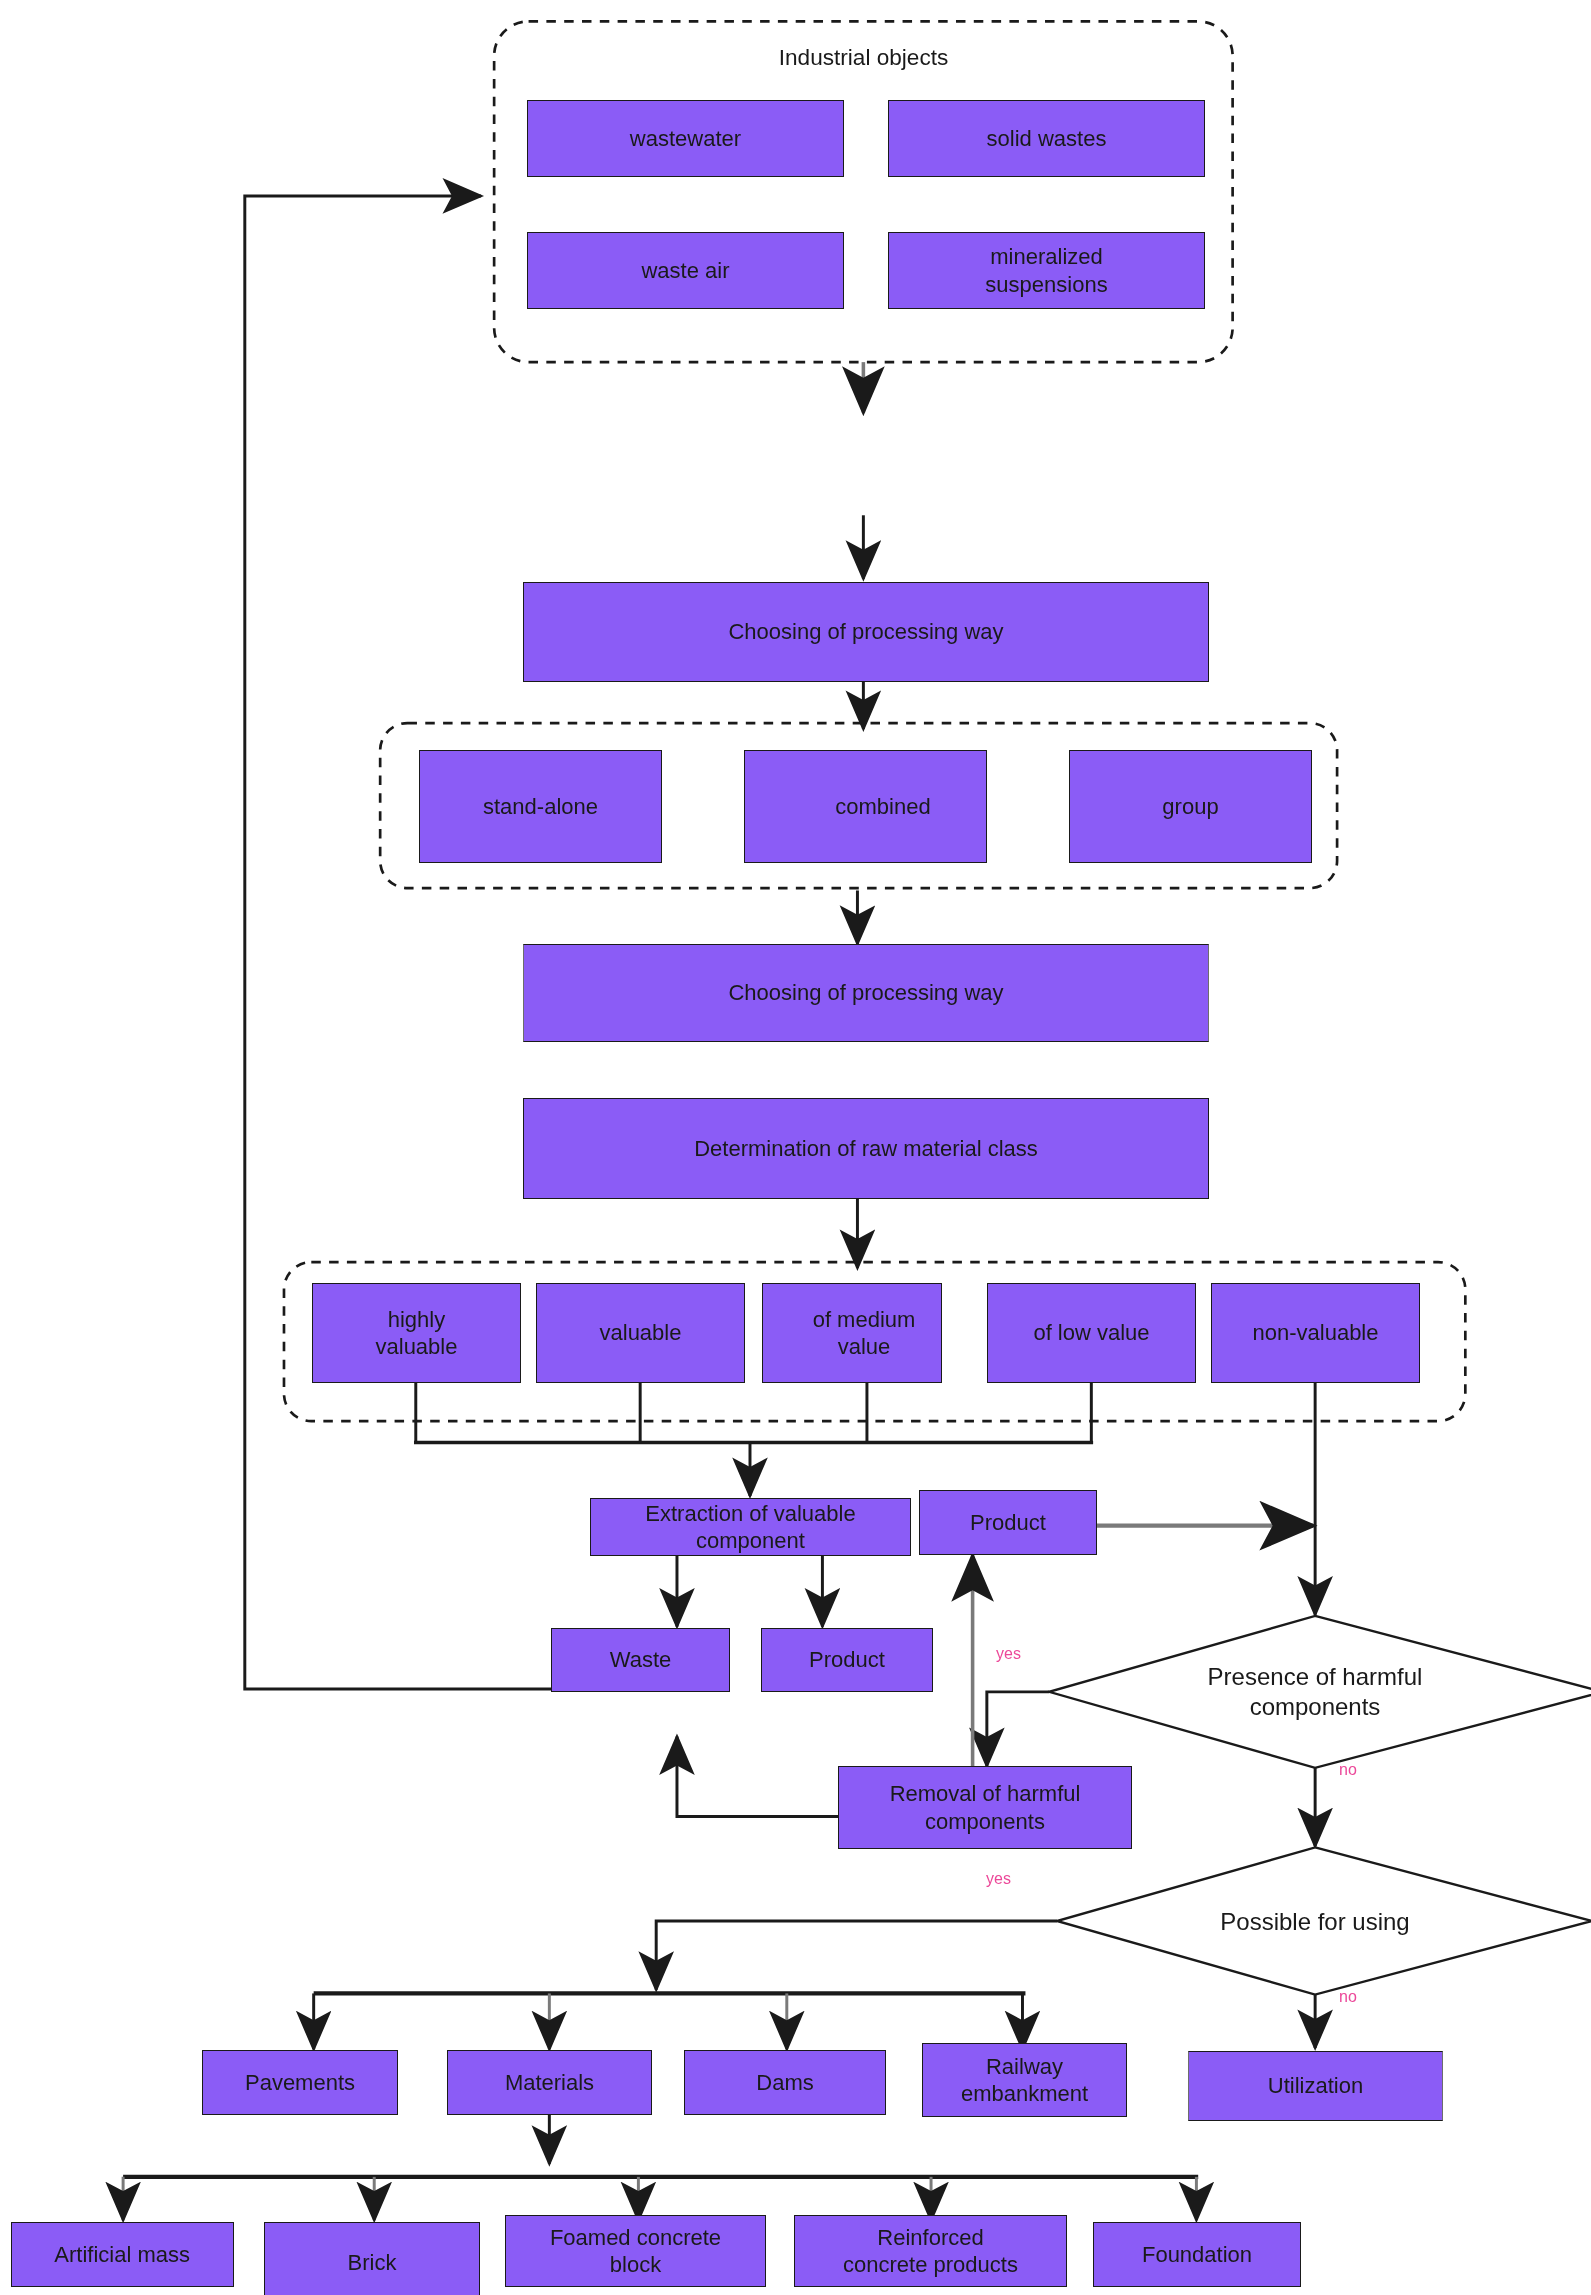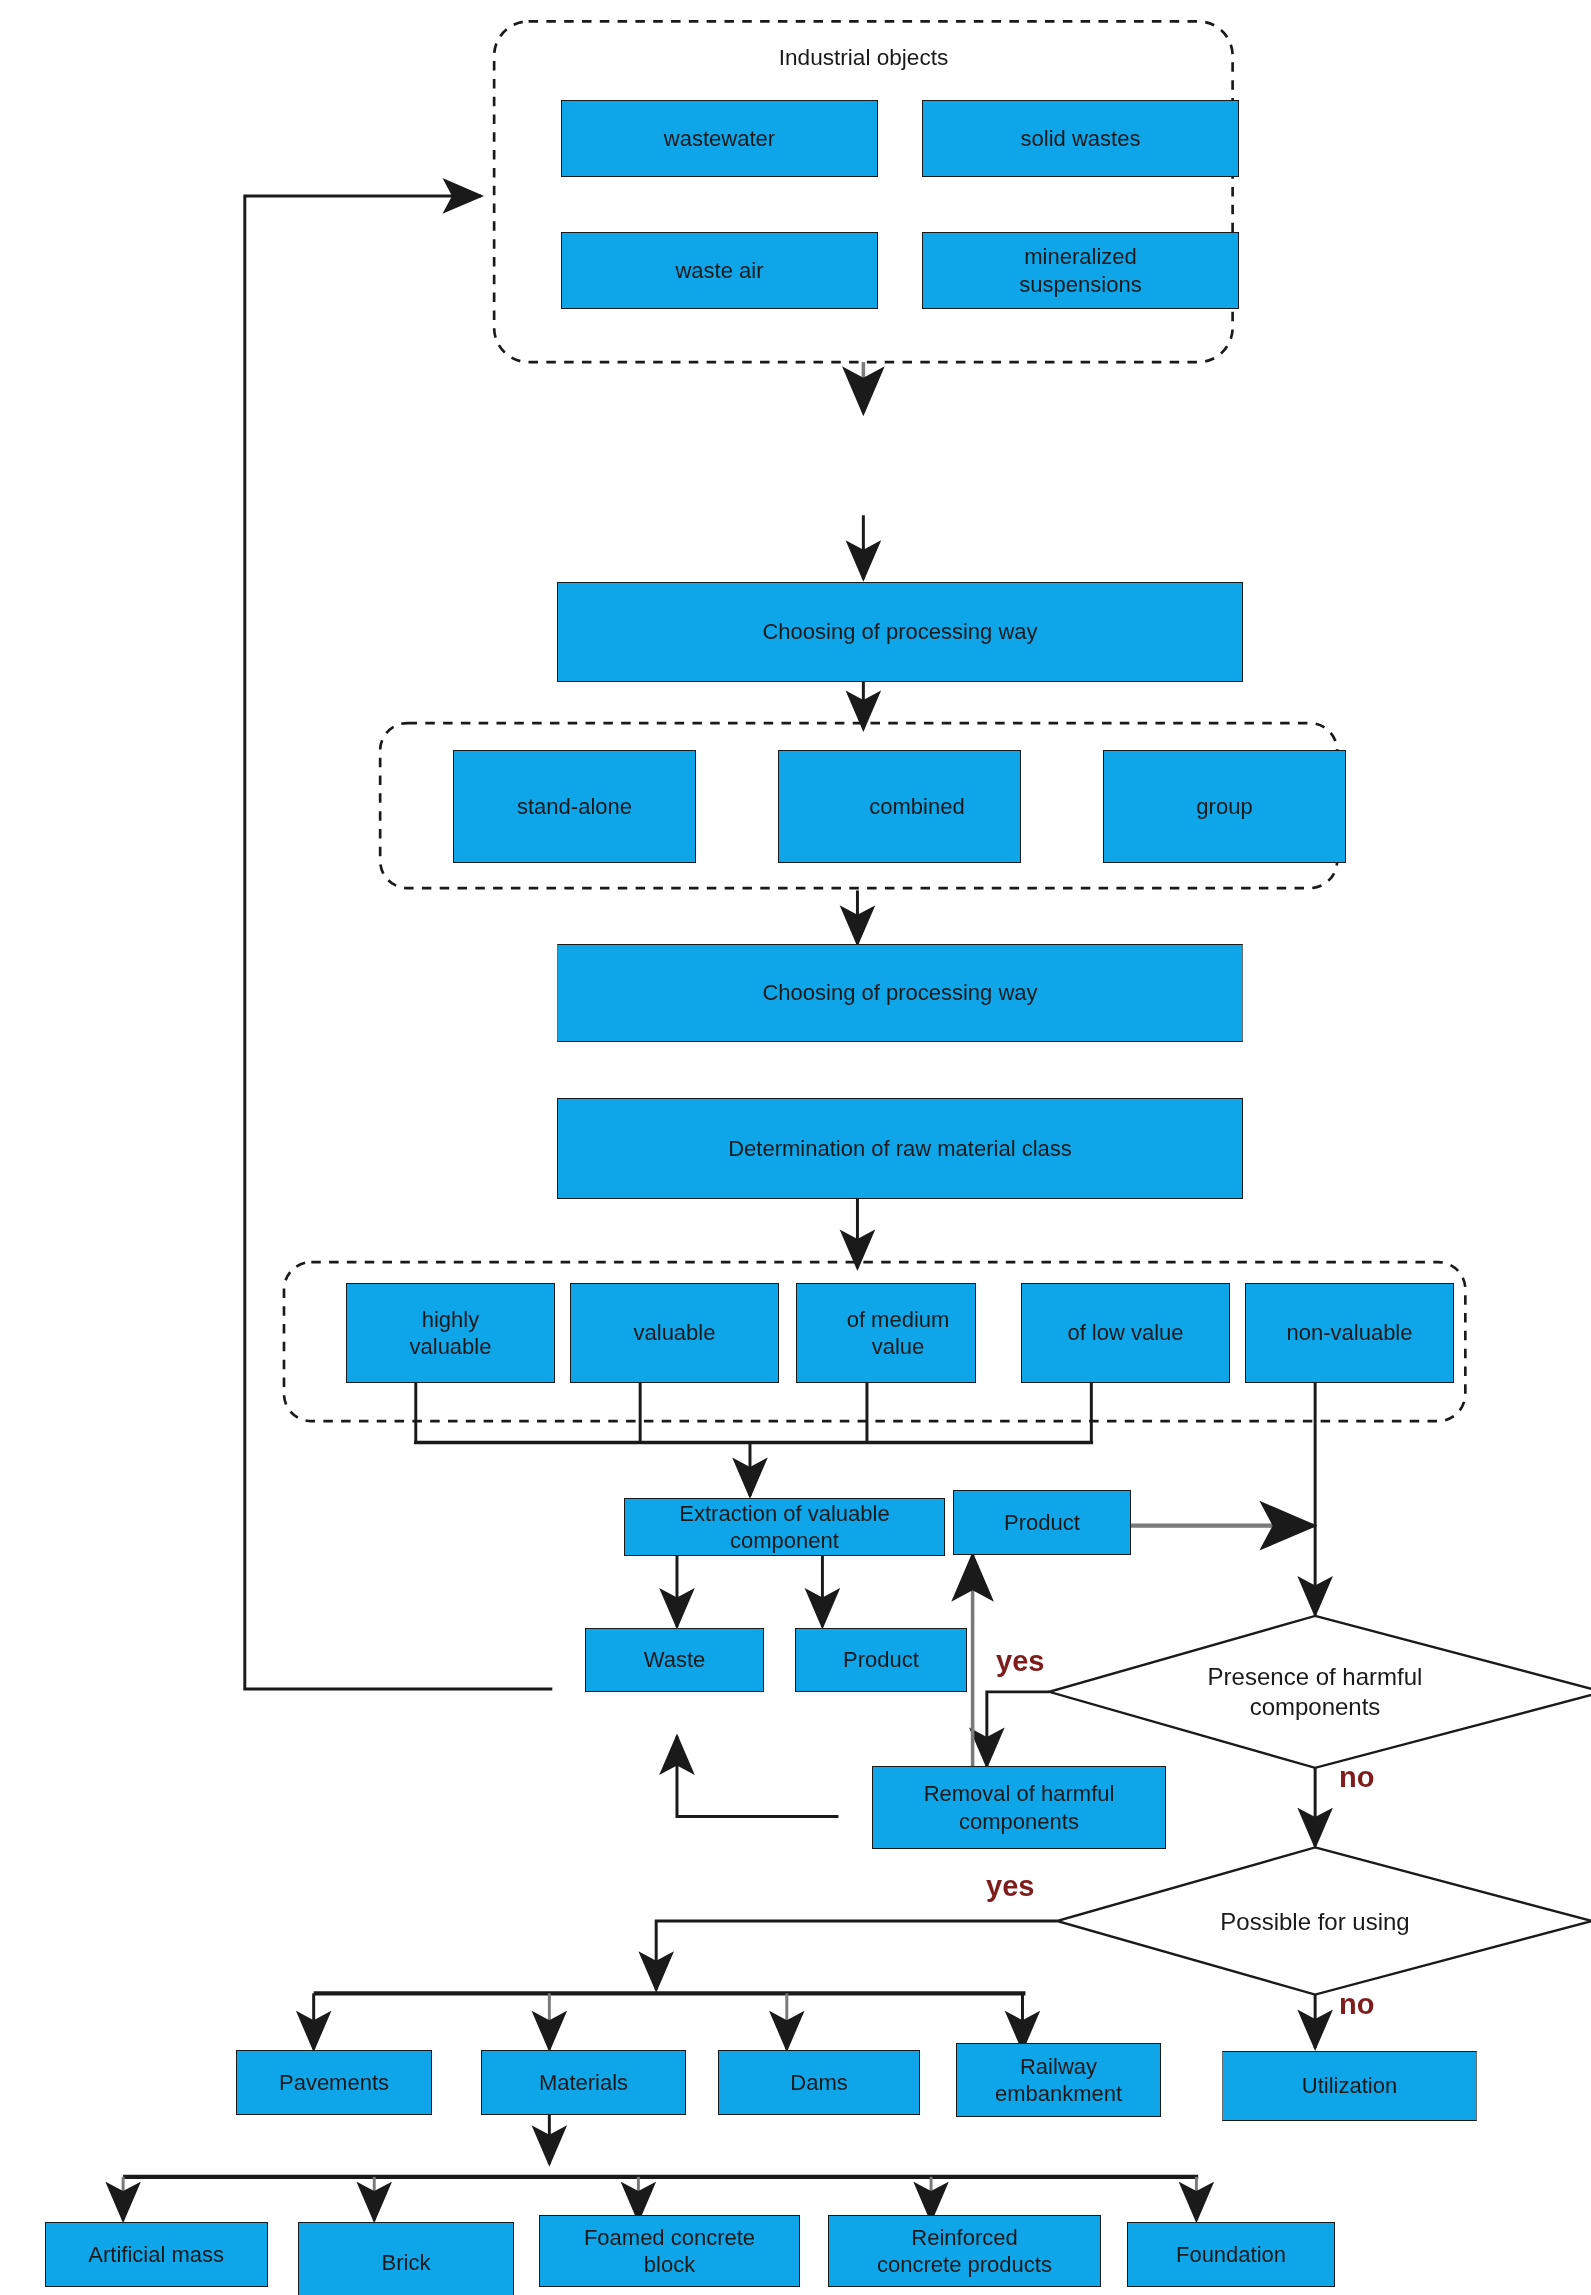--- a/index.html
+++ b/index.html
@@ -1,26 +1,26 @@
 <!DOCTYPE html>
 <html style="font-size:9.5px"><head>
 <meta charset="utf-8">
 <style>
   html,body{margin:0;padding:0;background:#ffffff;}
   body{font-family:"Liberation Sans", sans-serif;}
   #stage{position:relative;width:1592px;height:2295px;background:#fff;overflow:hidden;border-radius:23px;}
   svg.layer{position:absolute;left:0;top:0;width:1592px;height:2295px;}
-  .node{position:absolute;box-sizing:border-box;background:#0ea5e9;border:1.8px solid #1a1a1a;
+  .node{position:absolute;box-sizing:border-box;background:#8b5cf6;border:1.8px solid #1a1a1a;
         display:flex;align-items:center;justify-content:center;text-align:center;
-        font-family:"Liberation Sans", sans-serif;font-size:22px;color:#1a1a1a;line-height:1.25;margin-left:34px;}
+        font-family:"Liberation Sans", sans-serif;font-size:22px;color:#1a1a1a;line-height:1.25;}
   .node.gray{border-color:#6d6d6d;border-top-color:#1a1a1a;border-bottom-color:#1a1a1a;}
   .grouplabel{position:absolute;font-size:22.6px;color:#1a1a1a;text-align:center;
         font-family:"Liberation Sans", sans-serif;}
-  .edgelabel{position:absolute;font-size:29px;color:#7f1d1d;
-        font-family:"Liberation Sans", sans-serif;font-weight:bold;}
+  .edgelabel{position:absolute;font-size:16px;color:#ec4899;
+        font-family:"Liberation Sans", sans-serif;}
   .diamondtext{position:absolute;font-size:24px;color:#1a1a1a;text-align:center;line-height:1.25;
         font-family:"Liberation Sans", sans-serif;display:flex;align-items:center;justify-content:center;}
 </style>
 </head>
 <body>
 
 <div id="stage">
 
   <svg class="layer" viewBox="0 0 2681 3866">
     <defs>

